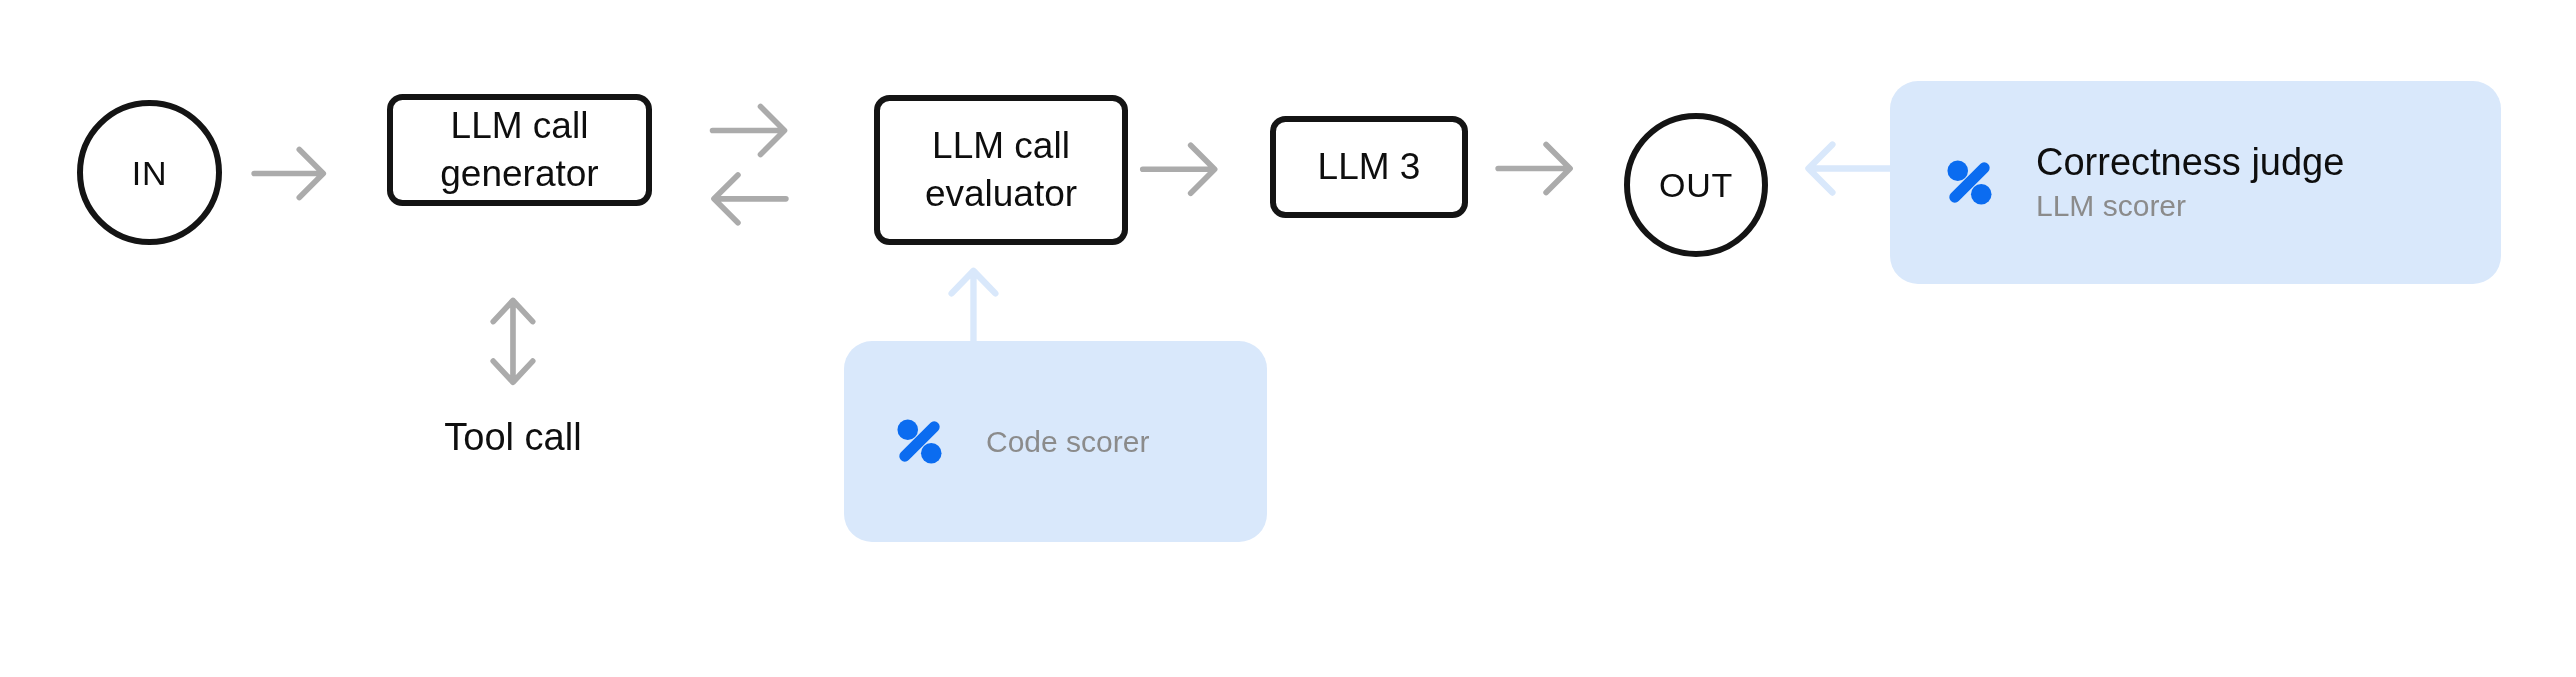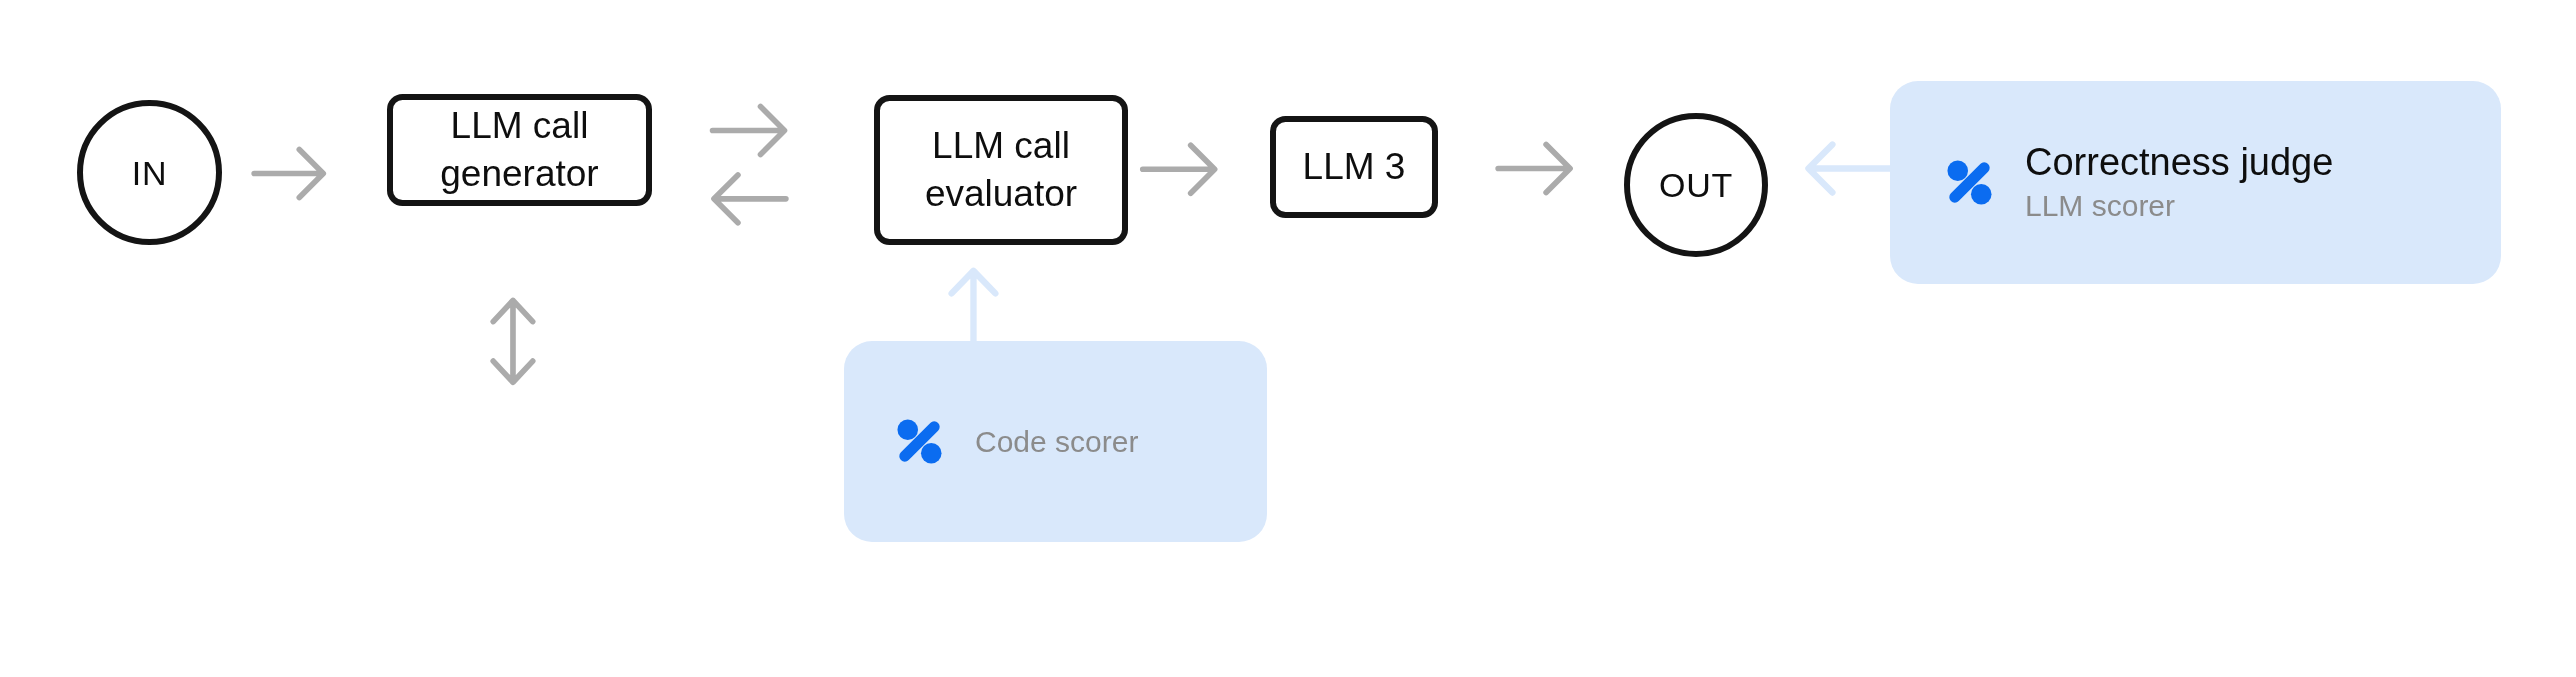--- a/index.html
+++ b/index.html
@@ -23,21 +23,21 @@
   .node{position:absolute;box-sizing:border-box;background:#fff;border:6.3px solid var(--node-border);
         display:flex;align-items:center;justify-content:center;text-align:center;}
   .node .lbl{font-size:37px;line-height:48px;color:var(--text-primary);}
   .node-circle{border-radius:50%;}
   .node-circle .lbl{font-size:34px;letter-spacing:0.7px;}
   .node-rect{border-radius:15.5px;}
 
   .free-label{position:absolute;text-align:center;font-size:38px;color:var(--text-primary);}
 
   .scorer-card{position:absolute;box-sizing:border-box;background:var(--card-bg);border-radius:28px;
-               display:flex;align-items:center;gap:32px;}
+               display:flex;align-items:center;gap:43px;}
   .scorer-card .pct-icon{flex:0 0 auto;width:47px;height:47px;display:block;}
   .pct-icon .pct{fill:var(--accent-blue);}
   .pct-icon .pct-line{stroke:var(--accent-blue);stroke-width:15;stroke-linecap:round;fill:none;}
   .scorer-text{display:flex;flex-direction:column;}
   .scorer-title{font-size:38px;font-weight:500;line-height:47px;color:var(--text-primary);}
   .scorer-subtitle{font-size:30px;line-height:40px;color:var(--subtitle-gray);}
 </style>
 </head>
 <body>
 
@@ -75,28 +75,29 @@
   </div>
 
   <div class="node node-rect" style="left:387px;top:94px;width:265px;height:112px;">
     <span class="lbl" style="width:212px;">LLM call generator</span>
   </div>
 
   <div class="node node-rect" style="left:874px;top:95px;width:254px;height:150px;">
     <span class="lbl" style="width:205px;">LLM call evaluator</span>
   </div>
 
-  <div class="node node-rect" style="left:1270px;top:116px;width:168px;height:102px;">
+  <div class="node node-rect" style="left:1270px;top:116px;width:198px;height:102px;">
     <span class="lbl">LLM 3</span>
   </div>
 
   <div class="node node-circle" style="left:1624px;top:113px;width:144px;height:144px;">
     <span class="lbl">OUT</span>
   </div>
 
+  <div class="free-label" style="left:407px;top:416px;width:212px;">Tool call</div>
 
   <div class="scorer-card" style="left:844px;top:341px;width:423px;height:201px;padding-left:52px;">
     <svg class="pct-icon" viewBox="0 0 64 64">
       <path class="pct-line" d="M12 52 L52 12"></path>
       <circle class="pct" cx="16" cy="16" r="14"></circle>
       <circle class="pct" cx="48" cy="48" r="14"></circle>
     </svg>
     <div class="scorer-text">
       <span class="scorer-subtitle">Code scorer</span>
     </div>

